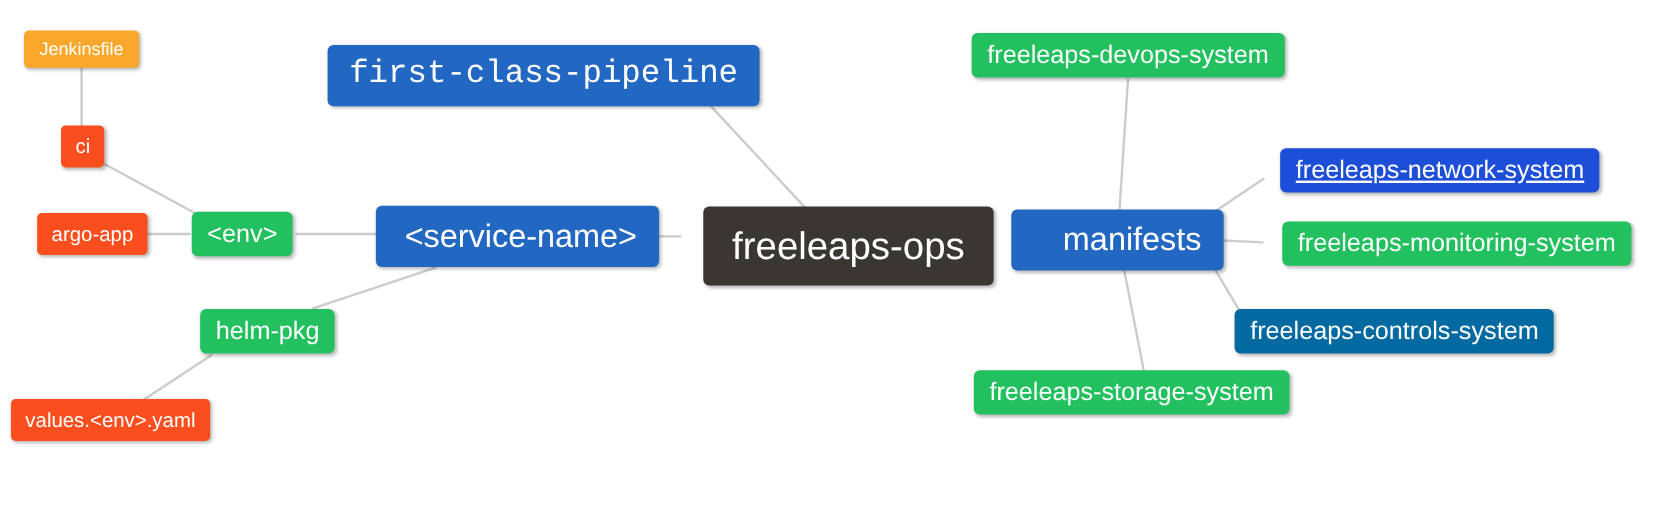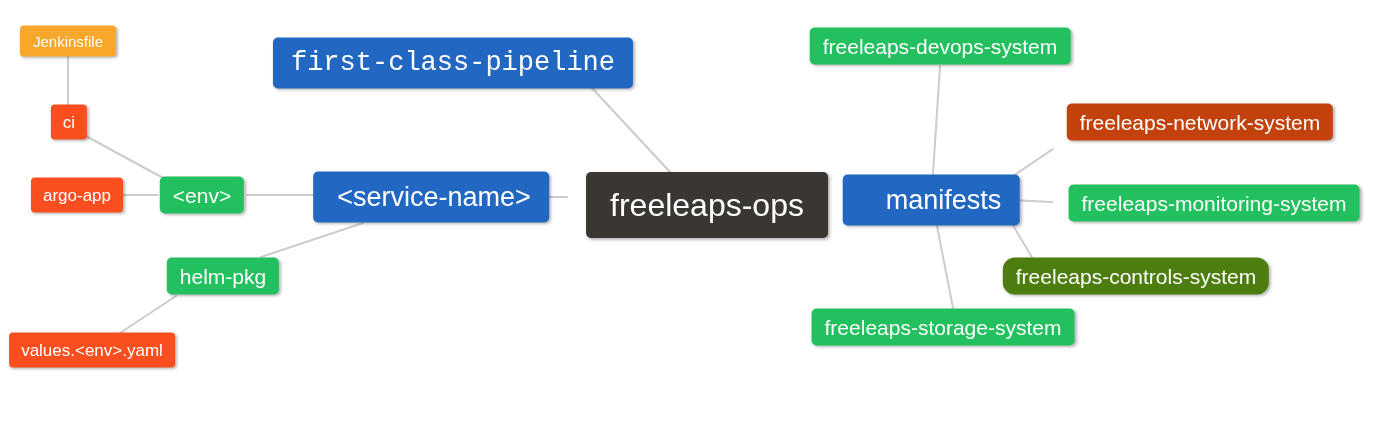--- a/index.html
+++ b/index.html
@@ -65,18 +65,18 @@
       <div class="node size-sm" style="left: 69px; top: 122px; background: rgb(250, 78, 30);">ci</div>
       <div class="node size-sm" style="left: 77px; top: 195px; background: rgb(250, 78, 30);">argo-app</div>
       <div class="node size-md" style="left: 202px; top: 195px; background: rgb(34, 192, 94);">&lt;env&gt;</div>
       <div class="node size-md" style="left: 223px; top: 276px; background: rgb(34, 192, 94);">helm-pkg</div>
       <div class="node size-sm" style="left: 92px; top: 350px; background: rgb(250, 78, 30);">values.&lt;env&gt;.yaml</div>
       <div class="node size-lg" style="left: 453px; top: 63px; background: rgb(34, 104, 194); font-family: Liberation Mono, monospace;">first-class-pipeline</div>
       <div class="node size-lg" style="left: 431px; top: 197px; background: rgb(34, 104, 194); padding-left: 24px;">&lt;service-name&gt;</div>
       <div class="node size-xl" style="left: 707px; top: 205px; background: rgb(58, 54, 50);">freeleaps-ops</div>
       <div class="node size-lg" style="left: 931px; top: 200px; background: rgb(34, 104, 194); padding-left: 43px;">manifests</div>
       <div class="node size-md" style="left: 940px; top: 46px; background: rgb(34, 192, 94); text-align: center;">freeleaps-devops-system</div>
-      <div class="node size-md" style="left: 1200px; top: 122px; background: #c2410c;">freeleaps-network-system</div>
+      <div class="node size-md" style="left: 1200px; top: 142px; background: #1d4ed8; text-decoration: underline;">freeleaps-network-system</div>
       <div class="node size-md" style="left: 1214px; top: 203px; background: rgb(34, 192, 94);">freeleaps-monitoring-system</div>
-      <div class="node size-md" style="left: 1136px; top: 276px; background: #4d7c0f; border-radius: 12px;">freeleaps-controls-system</div>
+      <div class="node size-md" style="left: 1162px; top: 276px; background: #0369a1;">freeleaps-controls-system</div>
       <div class="node size-md" style="left: 943px; top: 327px; background: rgb(34, 192, 94);">freeleaps-storage-system</div>
     </div>
 </div>
 
 </body></html>

